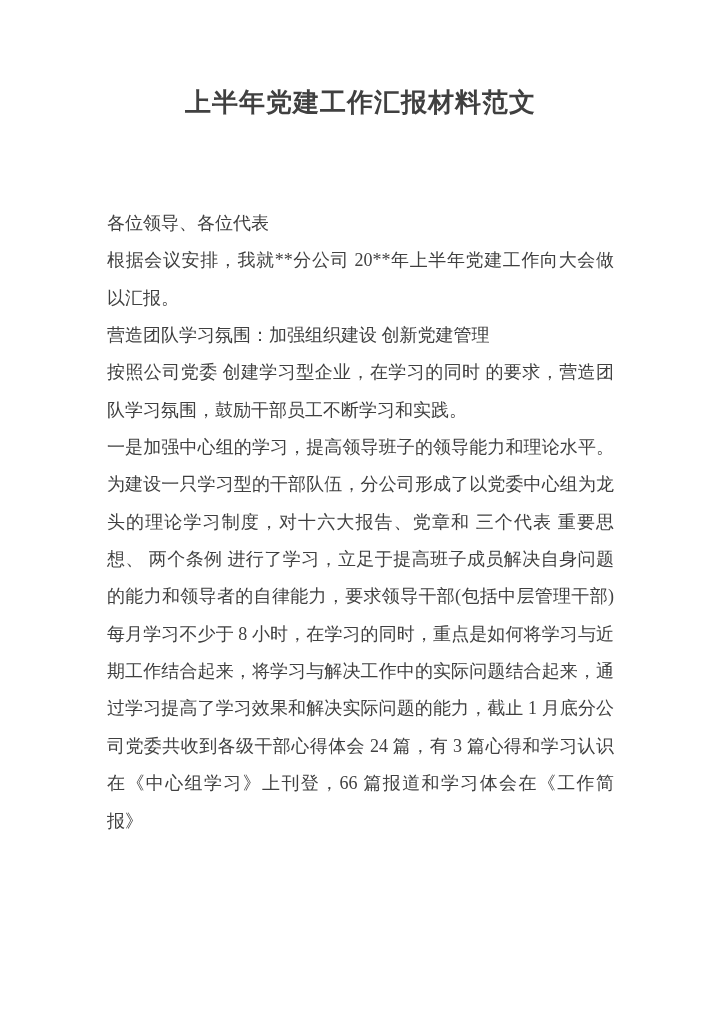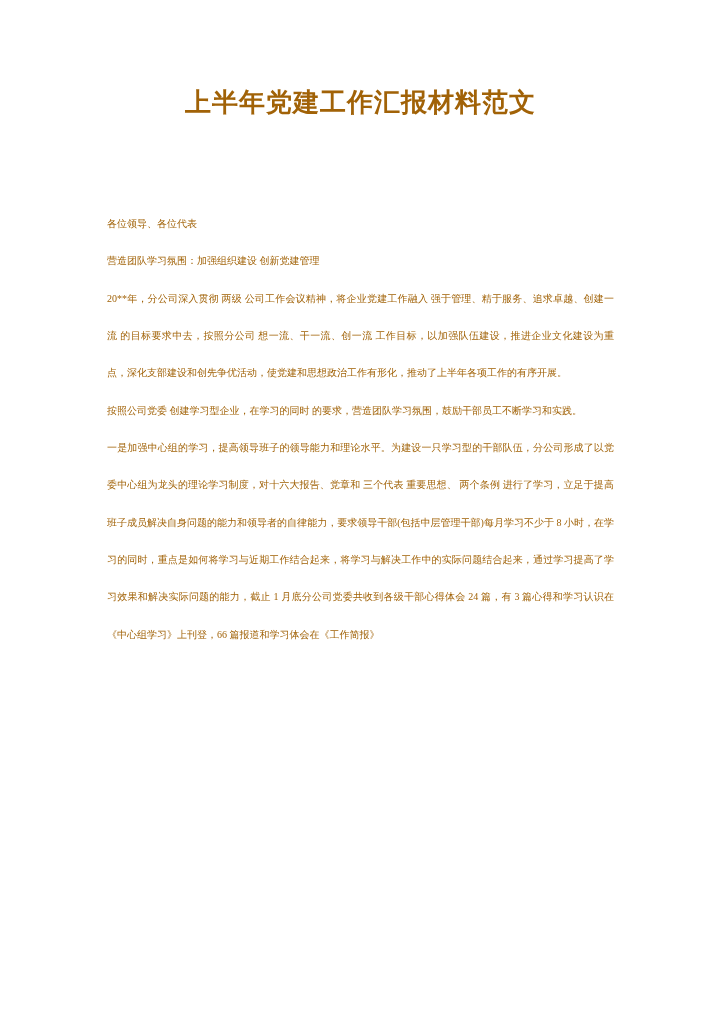--- a/index.html
+++ b/index.html
@@ -5,53 +5,53 @@
   html, body {
     margin: 0;
     padding: 0;
     background: #ffffff;
   }
   .page {
     position: relative;
     width: 721px;
     height: 1020px;
     background: #ffffff;
-    color: #a16207;
+    color: #404040;
     font-family: "Liberation Serif", "DejaVu Serif", serif;
     overflow: hidden;
     box-sizing: border-box;
   }
   .doc-title {
     margin: 85px 0 0 0;
     padding: 0;
     text-align: center;
     font-size: 26px;
     line-height: 36px;
     font-weight: 700;
     letter-spacing: 1px;
   }
   .doc-body {
     margin: 84px 107px 0 107px;
     width: 507px;
-    font-size: 10px;
+    font-size: 18px;
     line-height: 37.35px;
     text-align: justify;
     text-justify: inter-ideograph;
   }
   .para {
     margin: 0;
     padding: 0;
     word-break: break-all;
   }
 </style>
 </head>
 <body>
 
 <div class="page">
   <h1 class="doc-title">上半年党建工作汇报材料范文</h1>
   <div class="doc-body">
       <p class="para">各位领导、各位代表</p>
+      <p class="para">根据会议安排，我就**分公司 20**年上半年党建工作向大会做以汇报。</p>
       <p class="para">营造团队学习氛围：加强组织建设 创新党建管理</p>
-      <p class="para">20**年，分公司深入贯彻 两级 公司工作会议精神，将企业党建工作融入 强于管理、精于服务、追求卓越、创建一流 的目标要求中去，按照分公司 想一流、干一流、创一流 工作目标，以加强队伍建设，推进企业文化建设为重点，深化支部建设和创先争优活动，使党建和思想政治工作有形化，推动了上半年各项工作的有序开展。</p>
       <p class="para">按照公司党委 创建学习型企业，在学习的同时 的要求，营造团队学习氛围，鼓励干部员工不断学习和实践。</p>
       <p class="para">一是加强中心组的学习，提高领导班子的领导能力和理论水平。为建设一只学习型的干部队伍，分公司形成了以党委中心组为龙头的理论学习制度，对十六大报告、党章和 三个代表 重要思想、 两个条例 进行了学习，立足于提高班子成员解决自身问题的能力和领导者的自律能力，要求领导干部(包括中层管理干部)每月学习不少于 8 小时，在学习的同时，重点是如何将学习与近期工作结合起来，将学习与解决工作中的实际问题结合起来，通过学习提高了学习效果和解决实际问题的能力，截止 1 月底分公司党委共收到各级干部心得体会 24 篇，有 3 篇心得和学习认识在《中心组学习》上刊登，66 篇报道和学习体会在《工作简报》</p>
     </div>
 </div>
 
 </body></html>

